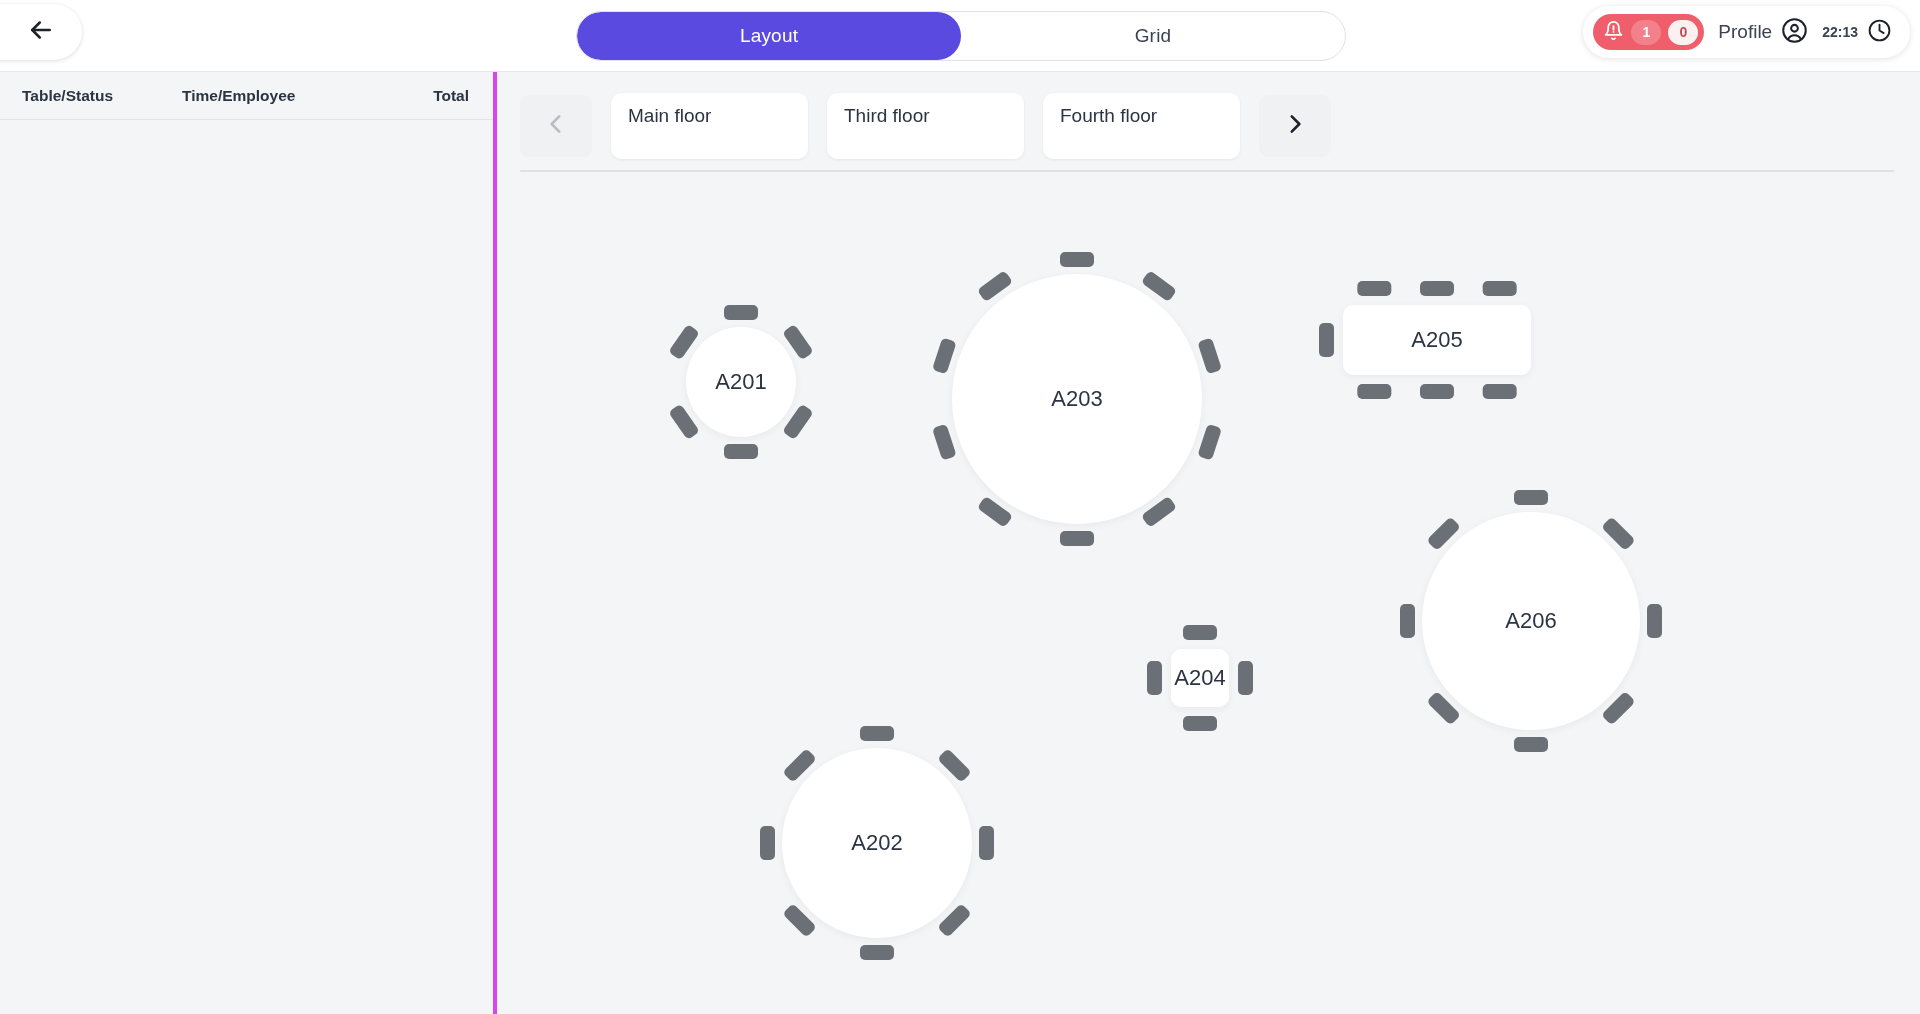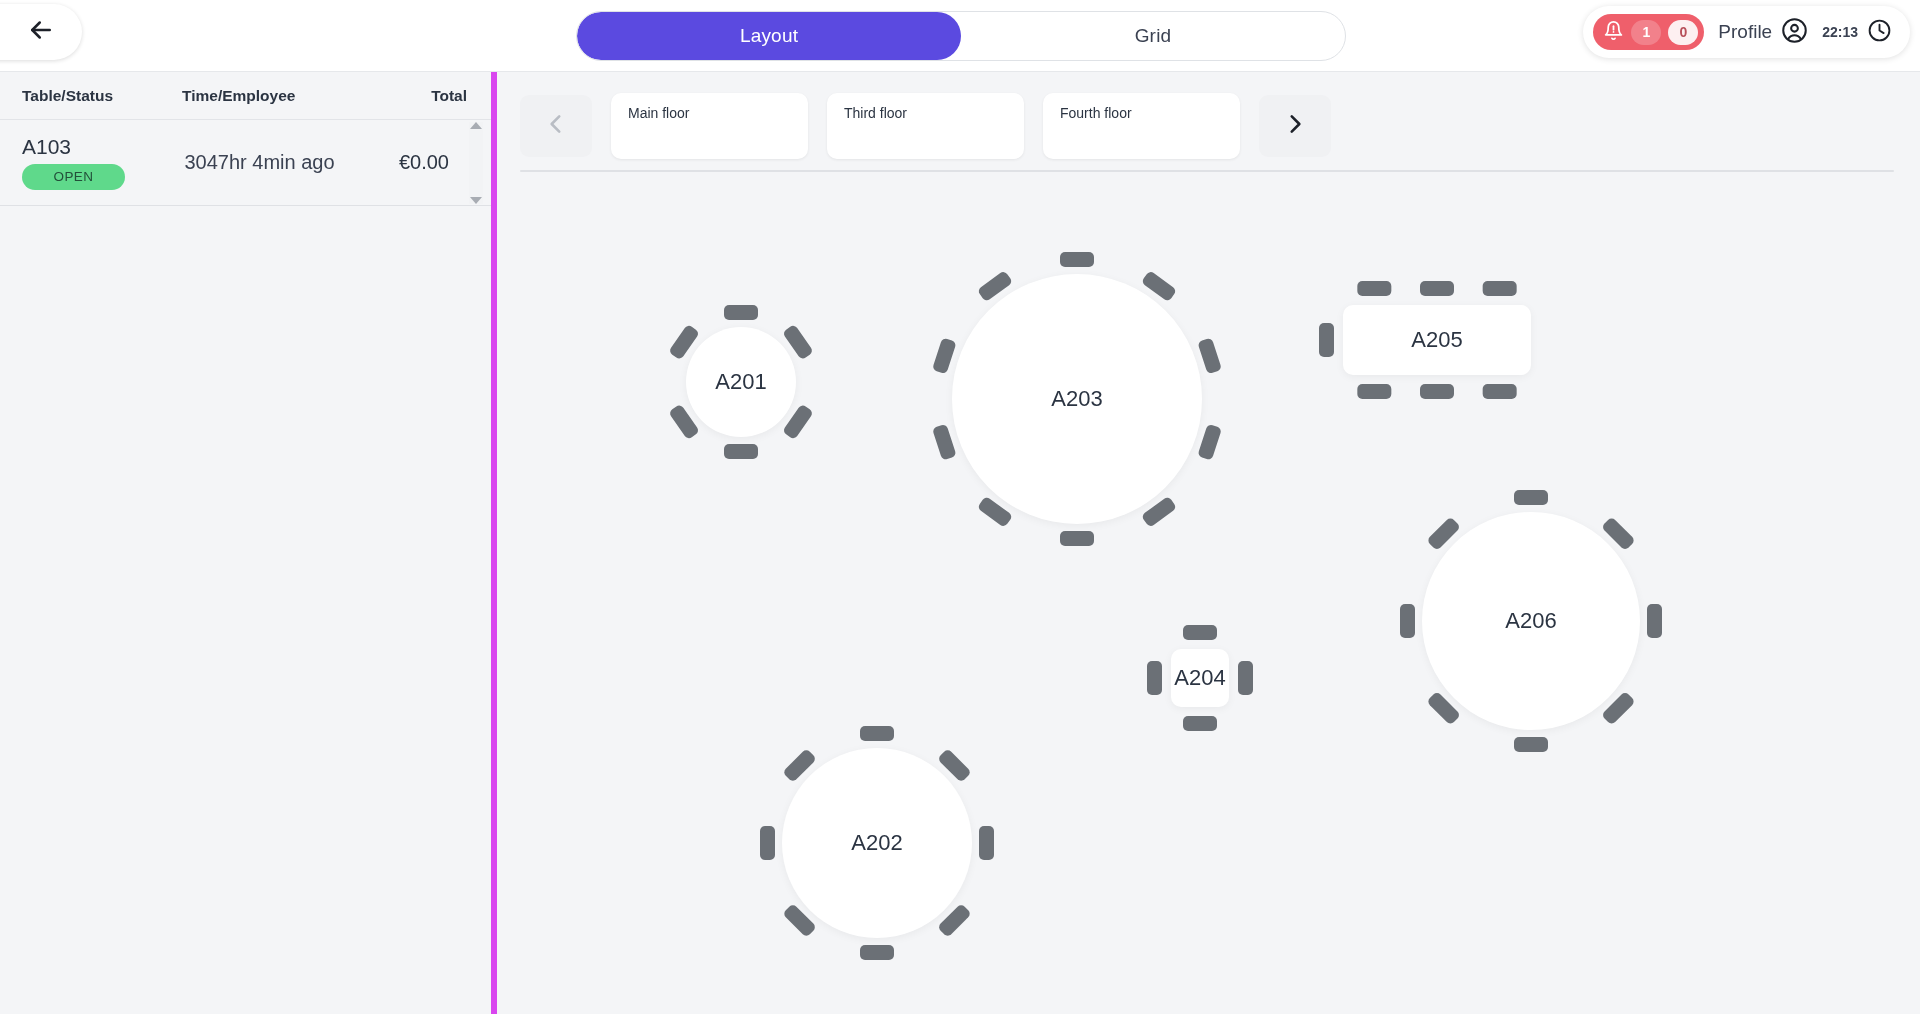--- a/index.html
+++ b/index.html
@@ -129,21 +129,21 @@
   #clock-group svg { width: 25px; height: 25px; }
 
   
   #sidebar {
     position: absolute;
     left: 0;
     top: 72px;
     width: 497px;
     height: 942px;
     background: #f4f5f7;
-    border-right: 6px solid #d946ef;
+    border-right: 4px solid #d946ef;
   }
   #order-head {
     height: 48px;
     display: flex;
     align-items: center;
     border-bottom: 1px solid #e2e4e8;
     padding: 0 24px 0 22px;
     font-size: 15.5px;
     font-weight: bold;
     color: #2b3442;
@@ -255,21 +255,21 @@
 
   .floor-tab {
     width: 197px;
     height: 66px;
     background: #ffffff;
     border-radius: 10px;
     box-shadow: 0 1px 3px rgba(0,0,0,0.07);
     display: flex;
     align-items: flex-start;
     padding: 12px 0 0 17px;
-    font-size: 14px;
+    font-size: 19px;
     color: #2b3442;
     cursor: pointer;
     flex: none;
   }
   .floor-tab.active {
     background: #5b4ae0;
     color: #ffffff;
     font-weight: bold;
     box-shadow: none;
   }
@@ -379,35 +379,20 @@
 </div>
 
 <div id="sidebar">
 
   <div id="order-head">
     <div class="col-table">Table/Status</div>
     <div class="col-time">Time/Employee</div>
     <div class="col-total">Total</div>
   </div>
 
-  <div id="order-list">
-    <div class="order-row">
-      <div class="cell-table">
-        <span class="table-name">A103</span>
-        <span class="status-badge">OPEN</span>
-      </div>
-      <div class="cell-time">3047hr 4min ago</div>
-      <div class="cell-total">€0.00</div>
-    </div>
-
-    <div id="list-scrollbar">
-      <span class="sb-arrow up"></span>
-      <span class="sb-arrow down"></span>
-    </div>
-  </div>
 
 </div>
 
 <div id="main">
 
   <div id="floor-tabs">
     <div class="nav-arrow disabled">
       <span>
         <svg viewBox="0 0 24 24" fill="none" stroke-width="2.4" stroke-linecap="round" stroke-linejoin="round">
           <polyline points="15 5 8 12 15 19"></polyline>

